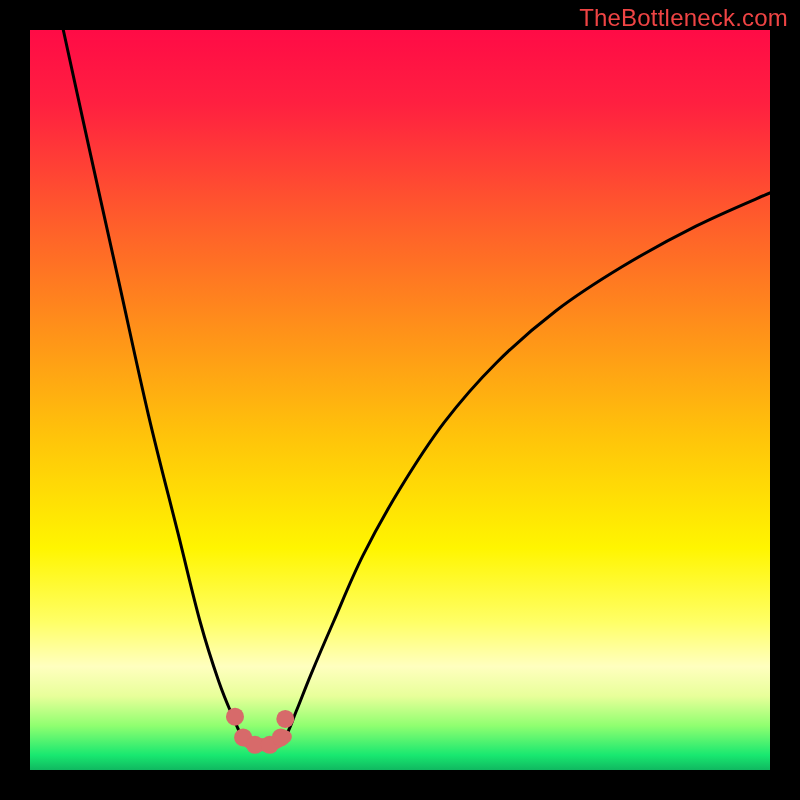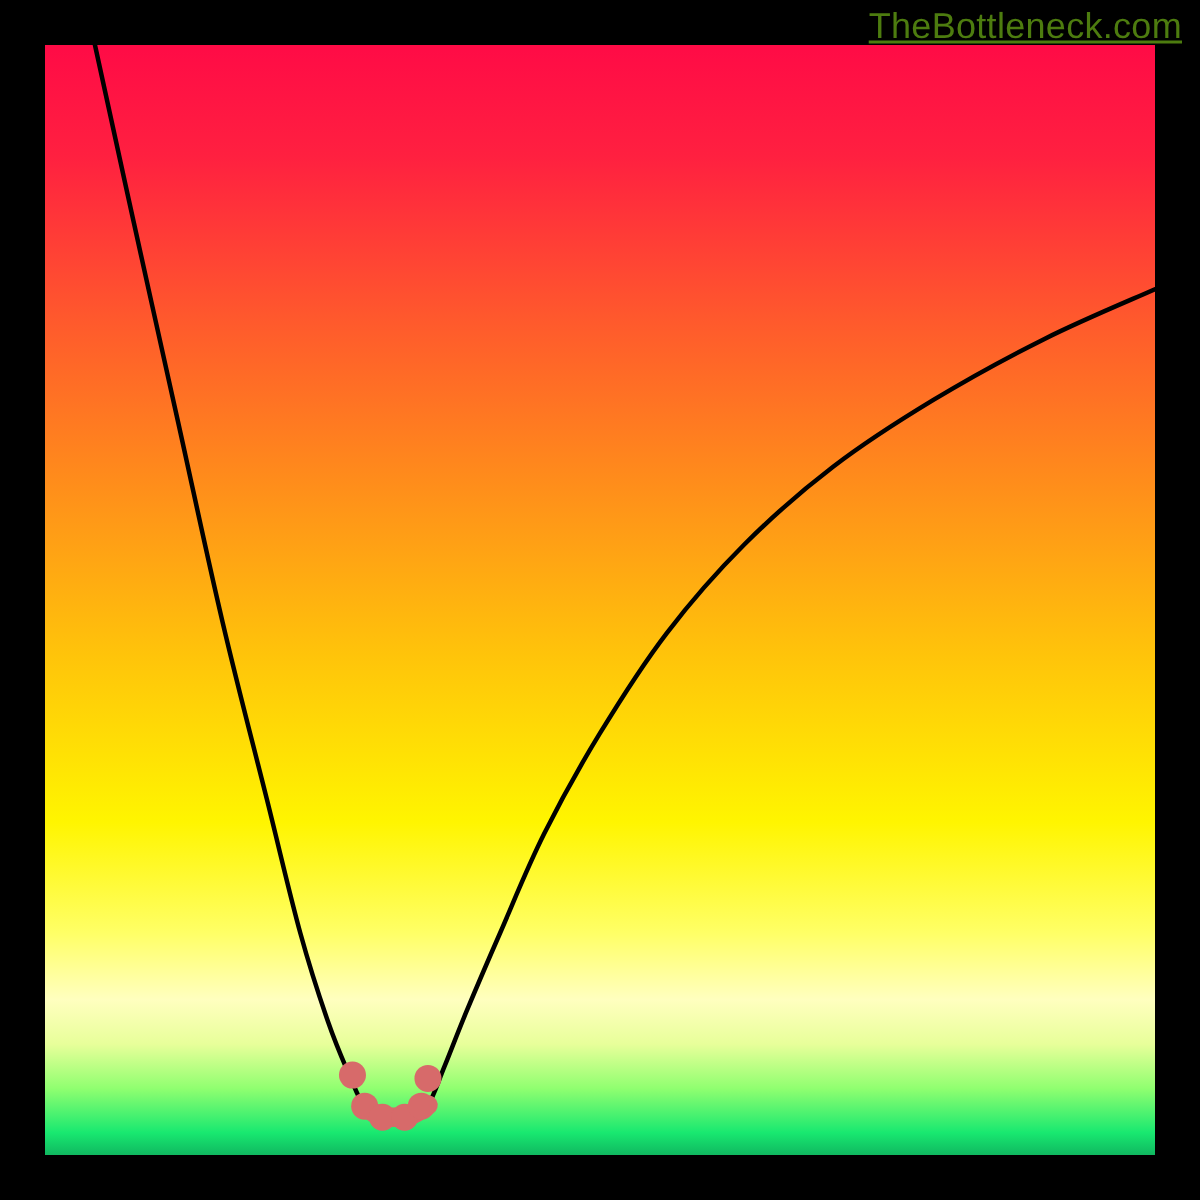--- a/index.html
+++ b/index.html
@@ -18,26 +18,25 @@
     background: #000;
   }
   .plot {
     position: absolute;
     display: block;
   }
   .watermark {
     position: absolute;
     top: 4px;
     right: 12px;
-    color: #4d7c0f;
+    color: #ef4444;
     font-size: 24px;
     font-weight: 500;
     letter-spacing: 0.2px;
     user-select: none;
-    text-decoration: underline;
   }
 </style>
 </head>
 <body>
 
 <div class="frame">
   <svg class="plot" width="800" height="800" viewBox="0 0 800 800">
       <defs>
         <linearGradient id="bg" x1="0" y1="0" x2="0" y2="1">
           <stop offset="0%" stop-color="#ff0b46"></stop>

